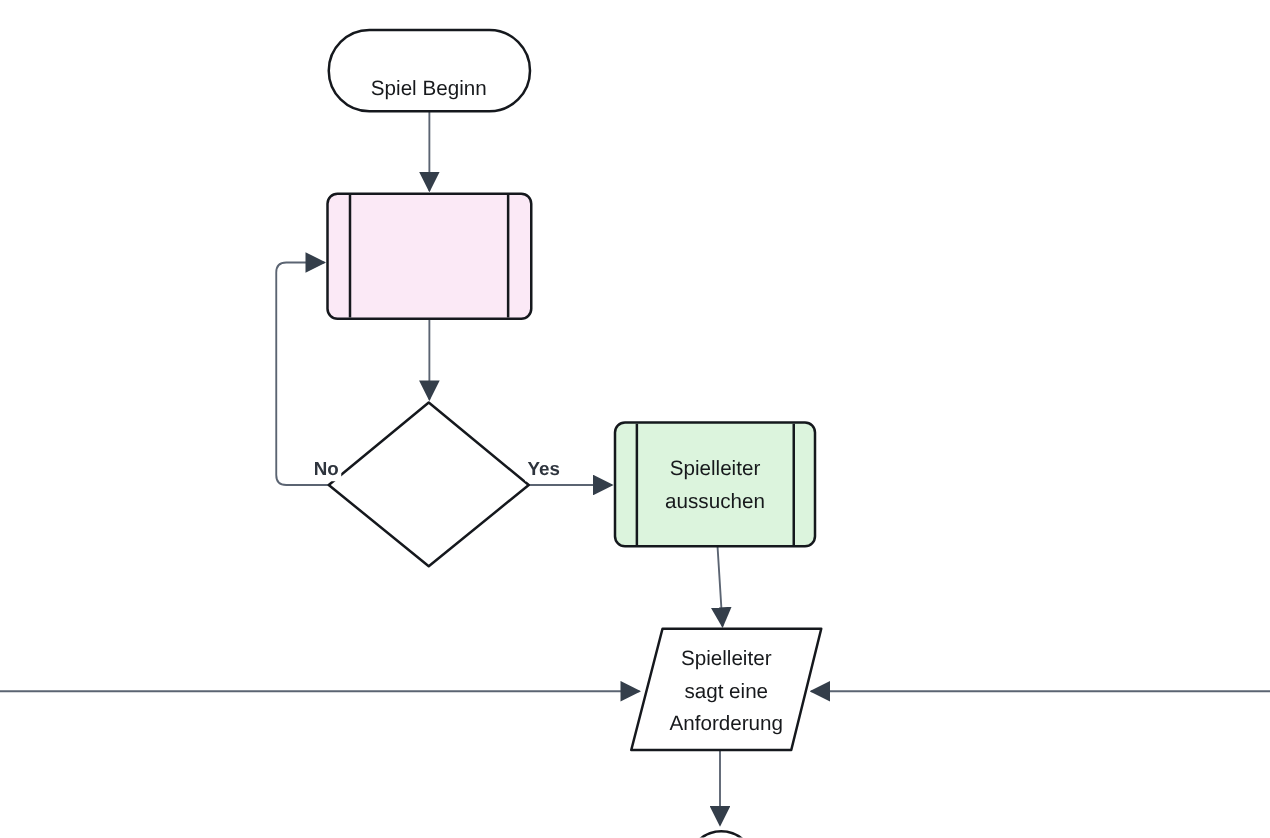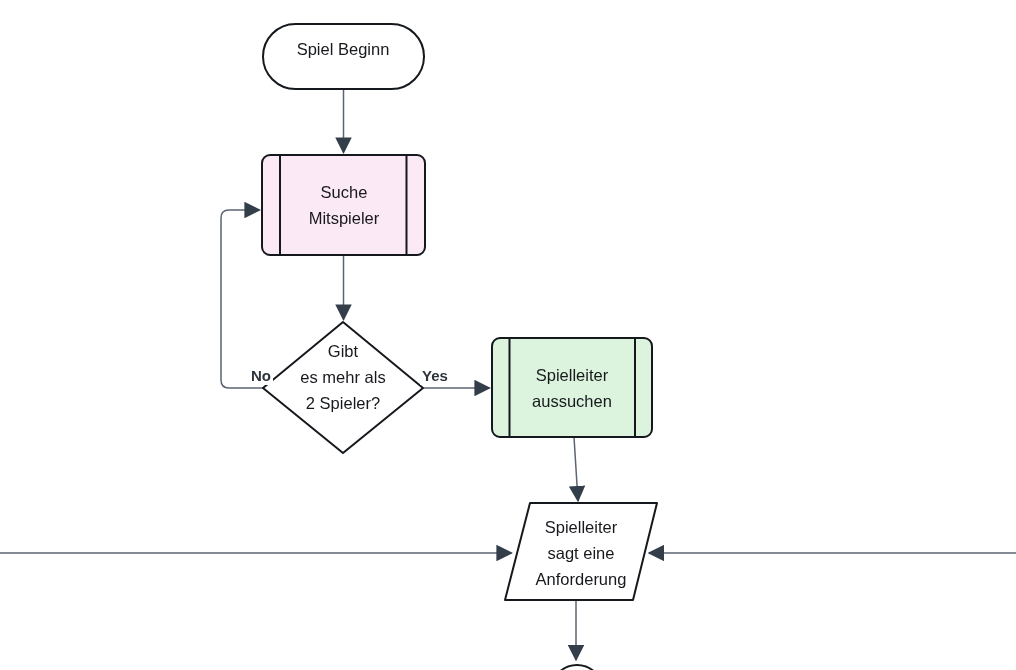--- a/index.html
+++ b/index.html
@@ -94,28 +94,23 @@
       <rect class="node-shape green" x="492" y="338" width="160" height="99" rx="8"></rect>
       <line class="inner-line" x1="509.5" y1="339" x2="509.5" y2="436"></line>
       <line class="inner-line" x1="635" y1="339" x2="635" y2="436"></line>
     </g>
 
     <path class="node-shape" d="M530,503 L657,503 L633,600 L505,600 Z"></path>
 
     <circle class="node-shape" cx="577" cy="691" r="26"></circle>
   </svg>
 
-  <div class="node-label" style="left:343px; top:49px;">Spiel Beginn</div>
+  <div class="node-label" style="left:343px; top:71px;">Spiel Beginn</div>
 
-  <div class="node-label" style="left:344px; top:205px;">Suche
-Mitspieler</div>
 
-  <div class="node-label" style="left:343px; top:377px;">Gibt
-es mehr als
-2 Spieler?</div>
 
   <div class="node-label" style="left:572px; top:388px;">Spielleiter
 aussuchen</div>
 
   <div class="node-label" style="left:581px; top:553px;">Spielleiter
 sagt eine
 Anforderung</div>
 
   <div class="edge-label" style="left:245px; top:376px;margin-left:16px;">No</div>
 

